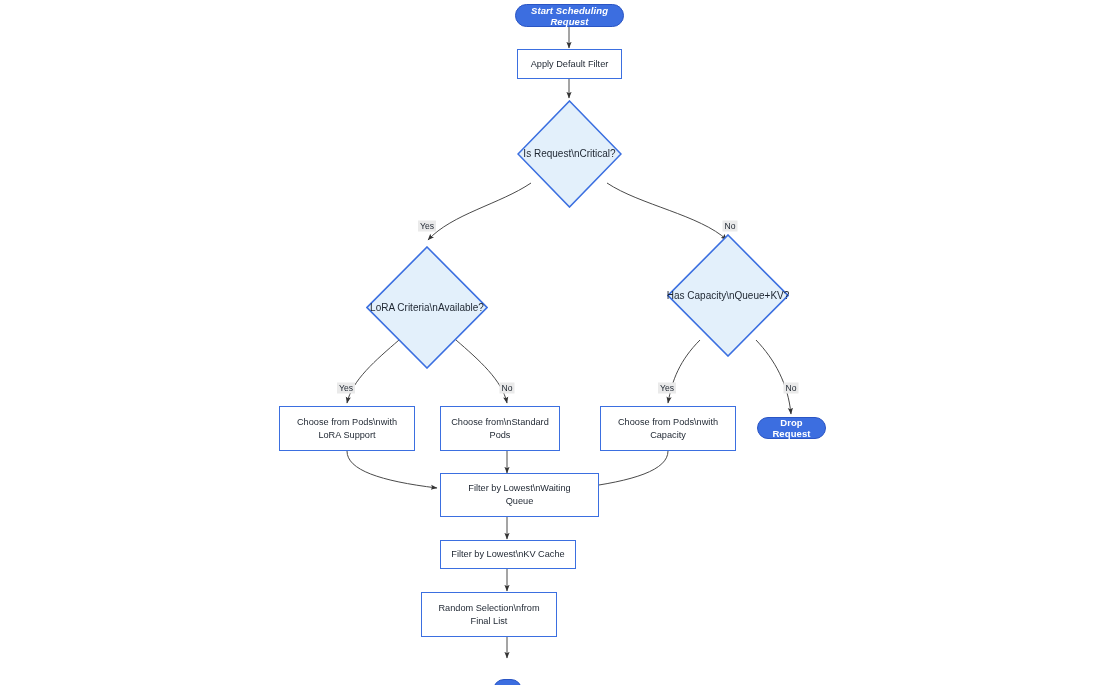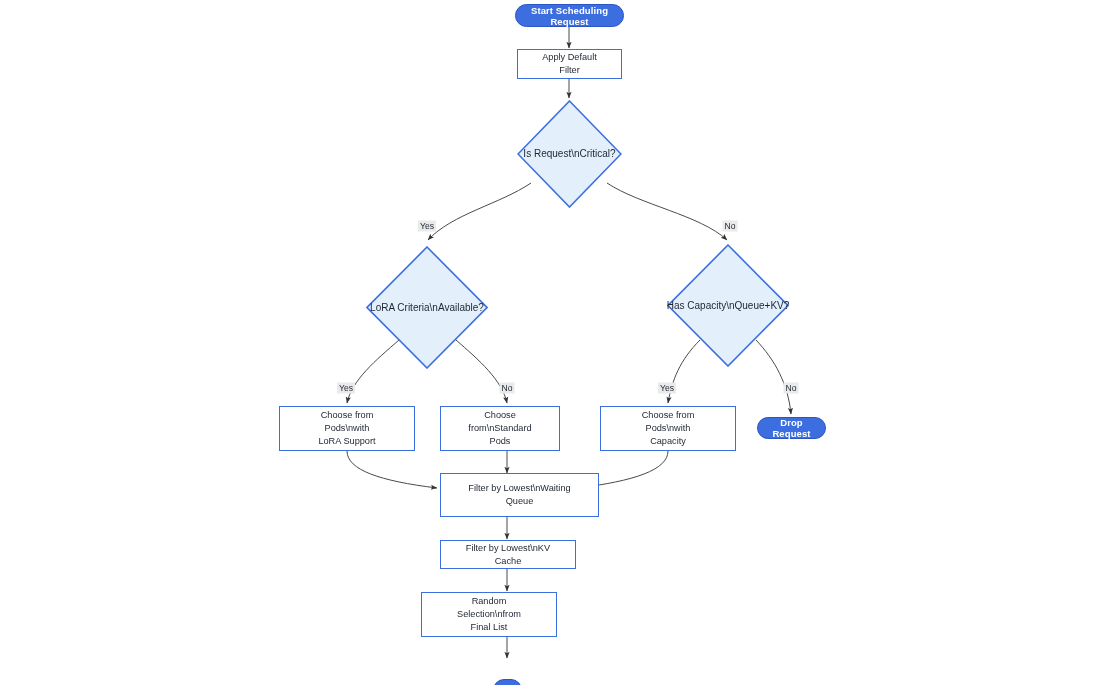--- a/index.html
+++ b/index.html
@@ -40,21 +40,21 @@
     letter-spacing: .1px;
     padding: 0 9px;
   }
   
   .node.process {
     background: #ffffff;
     border: 1.3px solid #3b6fe0;
     color: #1d2530;
     font-size: 9.2px;
     line-height: 13px;
-    padding: 2px 18px;
+    padding: 2px 6px;
   }
   
   .node.decision {
     background: transparent;
     border: none;
   }
   .node.decision .dia-shape {
     position: absolute;
     left: 0; top: 0;
     width: 100%; height: 100%;
@@ -115,21 +115,21 @@
       <path d="M668,451 C668,470 634,481 578,488"></path>
 
       <path d="M507,517 L507,539"></path>
 
       <path d="M507,569 L507,591"></path>
 
       <path d="M507,637 L507,658"></path>
     </g>
   </svg>
 
-  <div class="node terminal" style="left:515px; top:4px; width:109px; height:23px;">
+  <div class="node terminal" style="left:515px; top:4px; width:109px; height:23px;font-style:italic;">
     <span class="nlabel">Start Scheduling Request</span>
   </div>
 
   <div class="node process" style="left:517px; top:49px; width:105px; height:30px;">
     <span class="nlabel">Apply Default Filter</span>
   </div>
 
   <div class="node decision" style="left:517px; top:100px; width:105px; height:108px;">
     <svg class="dia-shape" viewBox="0 0 105 108" preserveAspectRatio="none">
       <polygon points="52.5,1 104,54 52.5,107 1,54" fill="#e3f0fb" stroke="#3b6fe0" stroke-width="1.6"></polygon>
@@ -137,21 +137,21 @@
     <span class="dia-label">Is Request\nCritical?</span>
   </div>
 
   <div class="node decision" style="left:366px; top:246px; width:122px; height:123px;">
     <svg class="dia-shape" viewBox="0 0 122 123" preserveAspectRatio="none">
       <polygon points="61,1 121,61.5 61,122 1,61.5" fill="#e3f0fb" stroke="#3b6fe0" stroke-width="1.6"></polygon>
     </svg>
     <span class="dia-label">LoRA Criteria\nAvailable?</span>
   </div>
 
-  <div class="node decision" style="left:667px; top:244px; width:122px; height:123px;">
+  <div class="node decision" style="left:667px; top:234px; width:122px; height:123px;">
     <svg class="dia-shape" viewBox="0 0 122 123" preserveAspectRatio="none">
       <polygon points="61,1 121,61.5 61,122 1,61.5" fill="#e3f0fb" stroke="#3b6fe0" stroke-width="1.6"></polygon>
     </svg>
     <span class="dia-label">Has Capacity\nQueue+KV?</span>
   </div>
 
   <div class="node process" style="left:279px; top:406px; width:136px; height:45px;">
     <span class="nlabel">Choose from Pods\nwith
 LoRA Support</span>
   </div>

